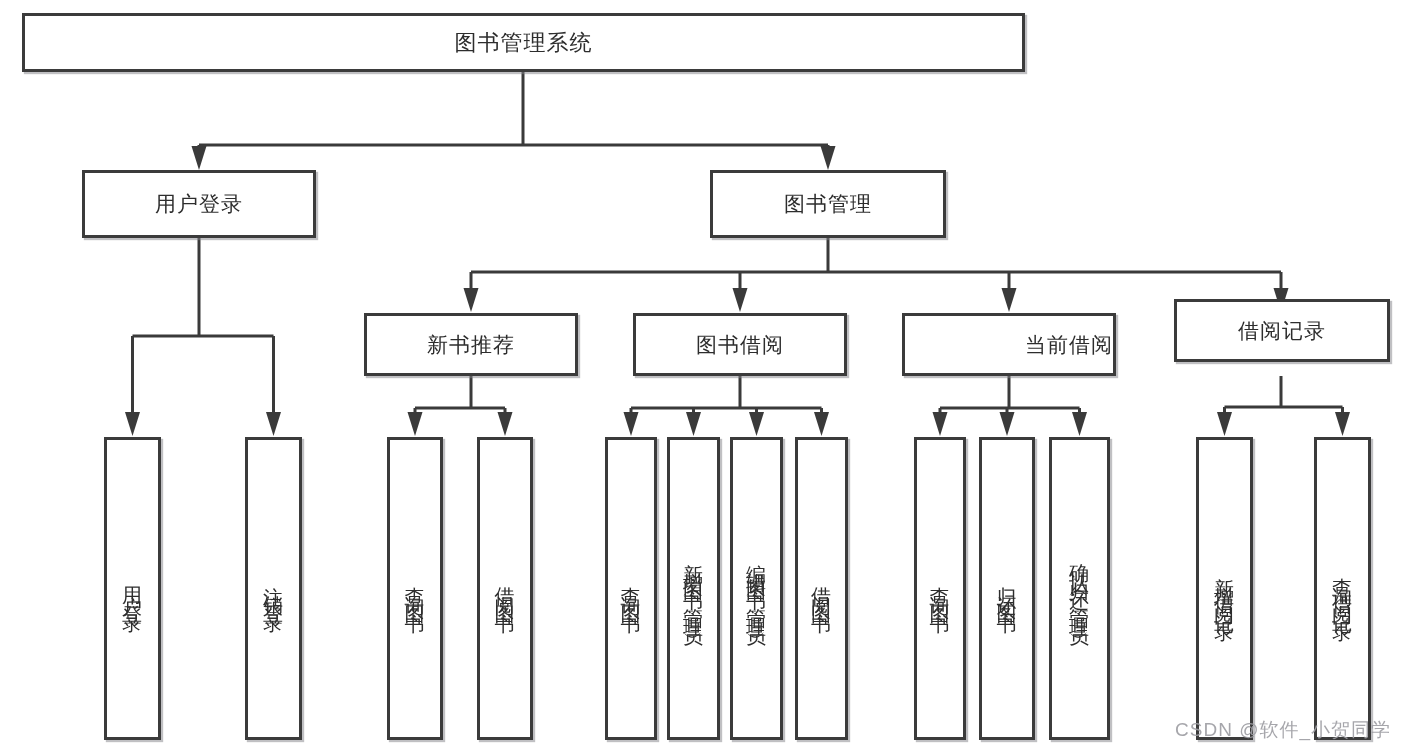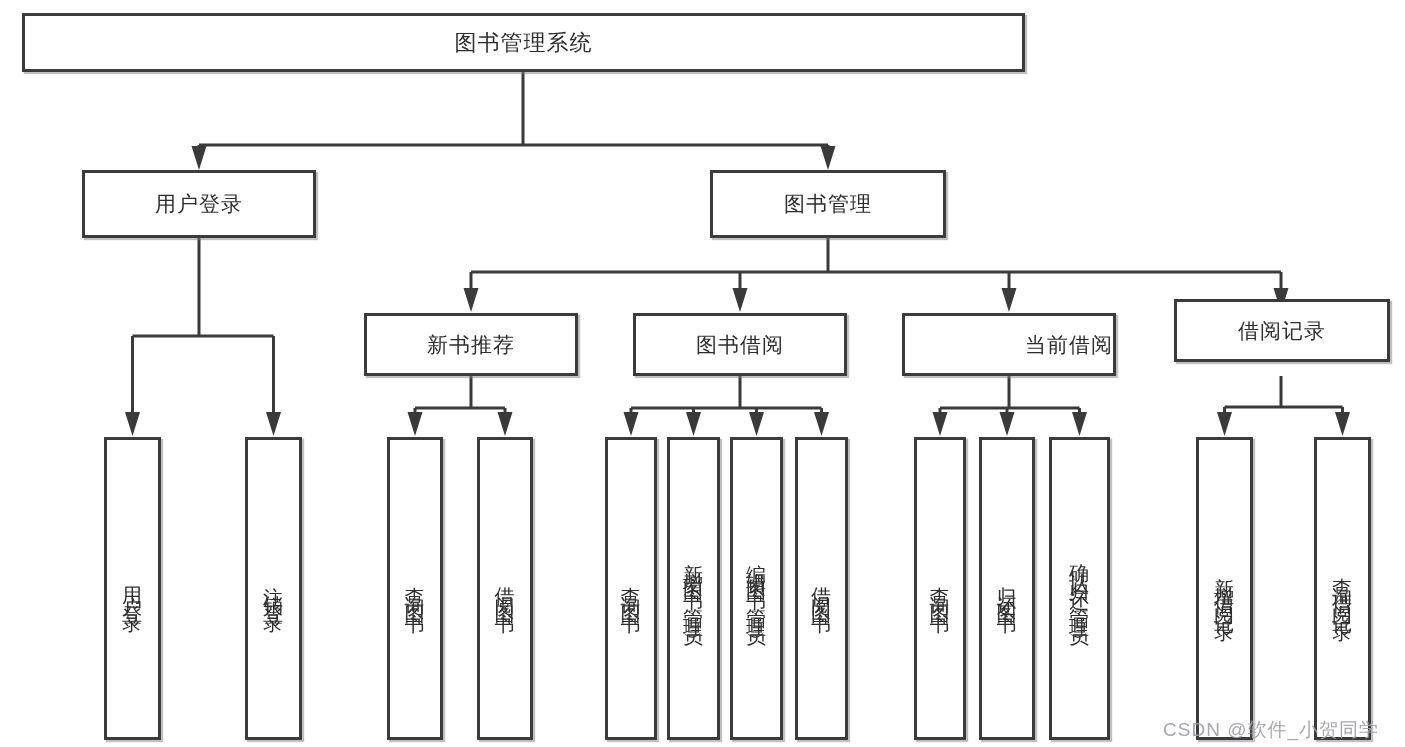--- a/index.html
+++ b/index.html
@@ -15,21 +15,21 @@
     color:#2d2d2d; z-index:1;
     box-shadow:2px 2px 1px rgba(130,130,135,0.5);
   }
   .h  { font-size:21px; letter-spacing:1px; }
   .h.title { font-size:22px; }
   .v span {
     writing-mode:vertical-rl; text-orientation:mixed;
     font-size:20px; line-height:1.0; letter-spacing:9px; white-space:nowrap;
   }
   .watermark {
-    position:absolute; right:26px; bottom:4px; z-index:2;
+    position:absolute; right:14px; bottom:4px; z-index:2;
     font-size:19px; color:rgba(158,158,164,0.92); letter-spacing:1px;
   }
 </style>
 </head>
 <body>
 
 <div id="canvas">
 
   <svg class="wires" width="1405" height="747" viewBox="0 0 1405 747">
     <g stroke="#3a3a3a" stroke-width="3" fill="none">

